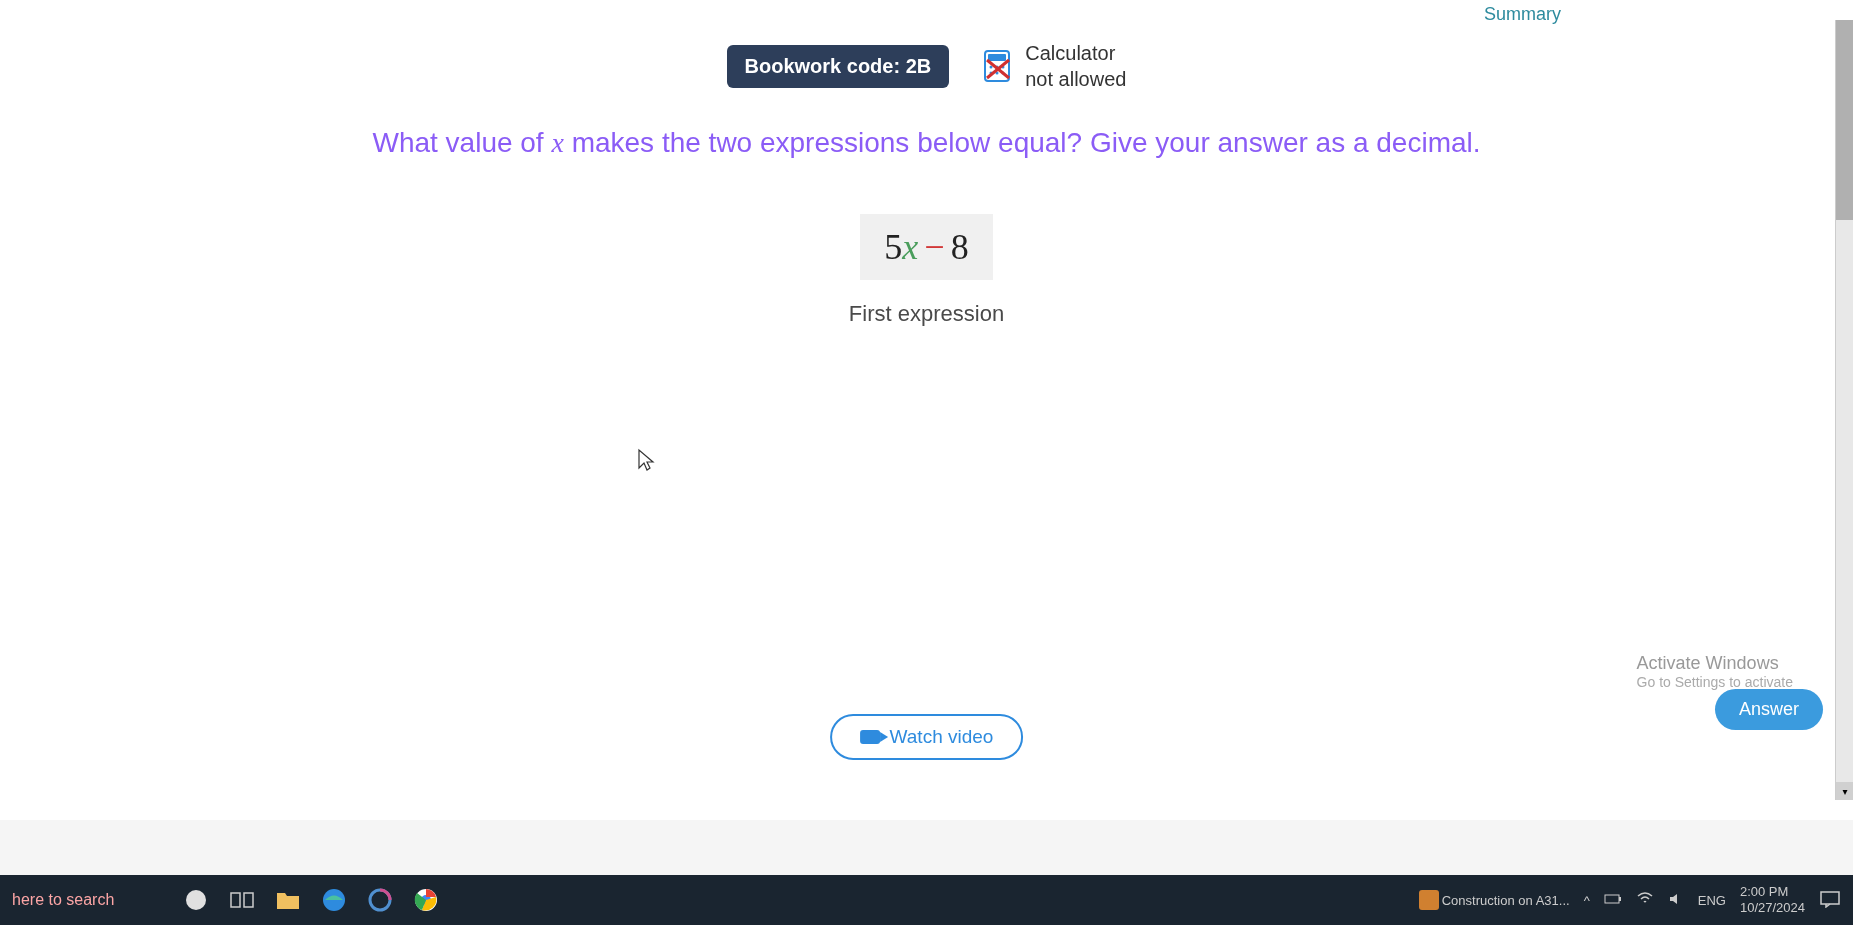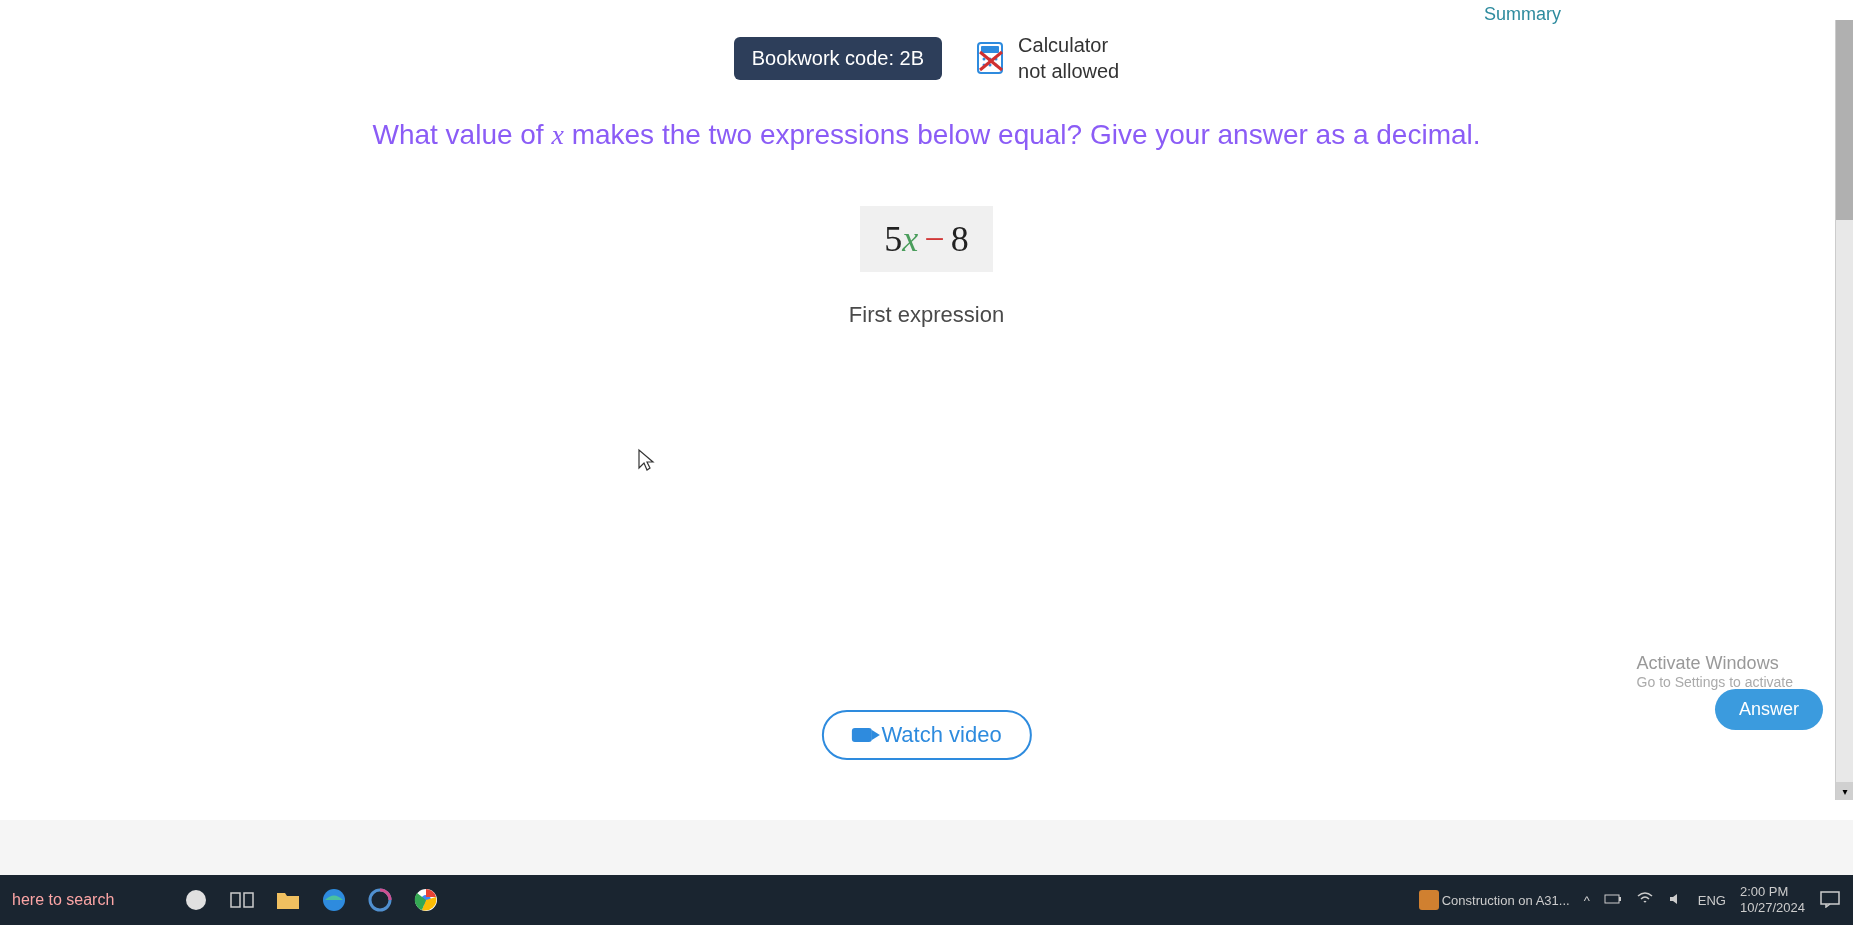--- a/index.html
+++ b/index.html
@@ -13,21 +13,21 @@
       width: 1853px;
       height: 925px;
       position: relative;
       overflow: hidden;
     }
     .main-content {
       background: #ffffff;
       width: 100%;
       height: 820px;
       position: relative;
-      padding-top: 2px;
+      padding-top: 10px;
     }
     .top-nav {
       position: absolute;
       top: 0;
       right: 280px;
       display: flex;
       align-items: center;
       gap: 8px;
     }
     .summary-link {
@@ -42,21 +42,21 @@
       align-items: center;
       gap: 30px;
       margin-top: 30px;
     }
     .bookwork-badge {
       background: #2d3e5a;
       color: #ffffff;
       padding: 10px 18px;
       border-radius: 6px;
       font-size: 20px;
-      font-weight: 400;
+      font-weight: 700;
     }
     .calc-info {
       display: flex;
       align-items: center;
       gap: 10px;
     }
     .calc-icon {
       width: 36px;
       height: 36px;
       position: relative;
@@ -93,21 +93,21 @@
     }
     .expression-block {
       text-align: center;
     }
     .expression-formula {
       background: #f0f0f0;
       padding: 12px 24px;
       font-size: 36px;
       font-family: "Times New Roman", serif;
       display: inline-block;
-      margin-bottom: 30px;
+      margin-bottom: 21px;
     }
     .expression-formula .coef {
       color: #222;
       font-weight: 500;
     }
     .expression-formula .xvar {
       color: #4a9d5c;
       font-style: italic;
     }
     .expression-formula .op {
@@ -128,21 +128,21 @@
     .watch-video-btn {
       position: absolute;
       bottom: 60px;
       left: 50%;
       transform: translateX(-50%);
       border: 2px solid #2e8bde;
       background: #ffffff;
       color: #2e8bde;
       padding: 10px 28px;
       border-radius: 28px;
-      font-size: 22px;
+      font-size: 19px;
       font-weight: 500;
       display: flex;
       align-items: center;
       gap: 10px;
       cursor: pointer;
       justify-content: space-between;
     }
     .video-icon {
       width: 20px;
       height: 14px;

